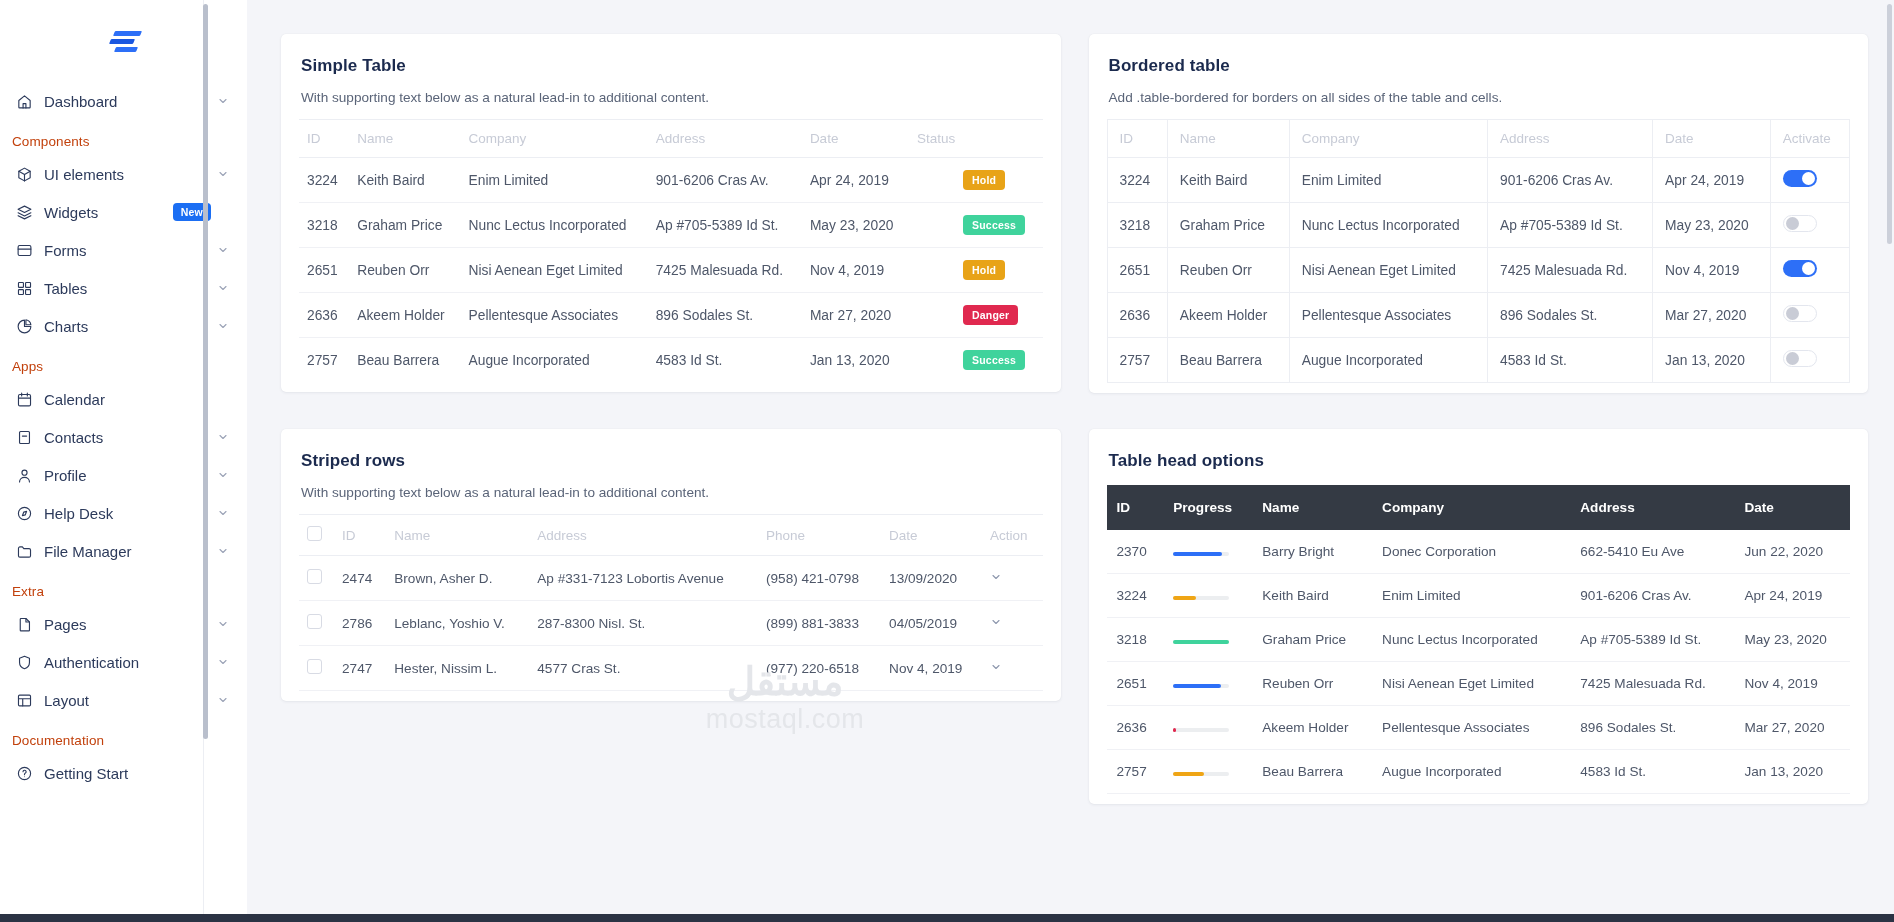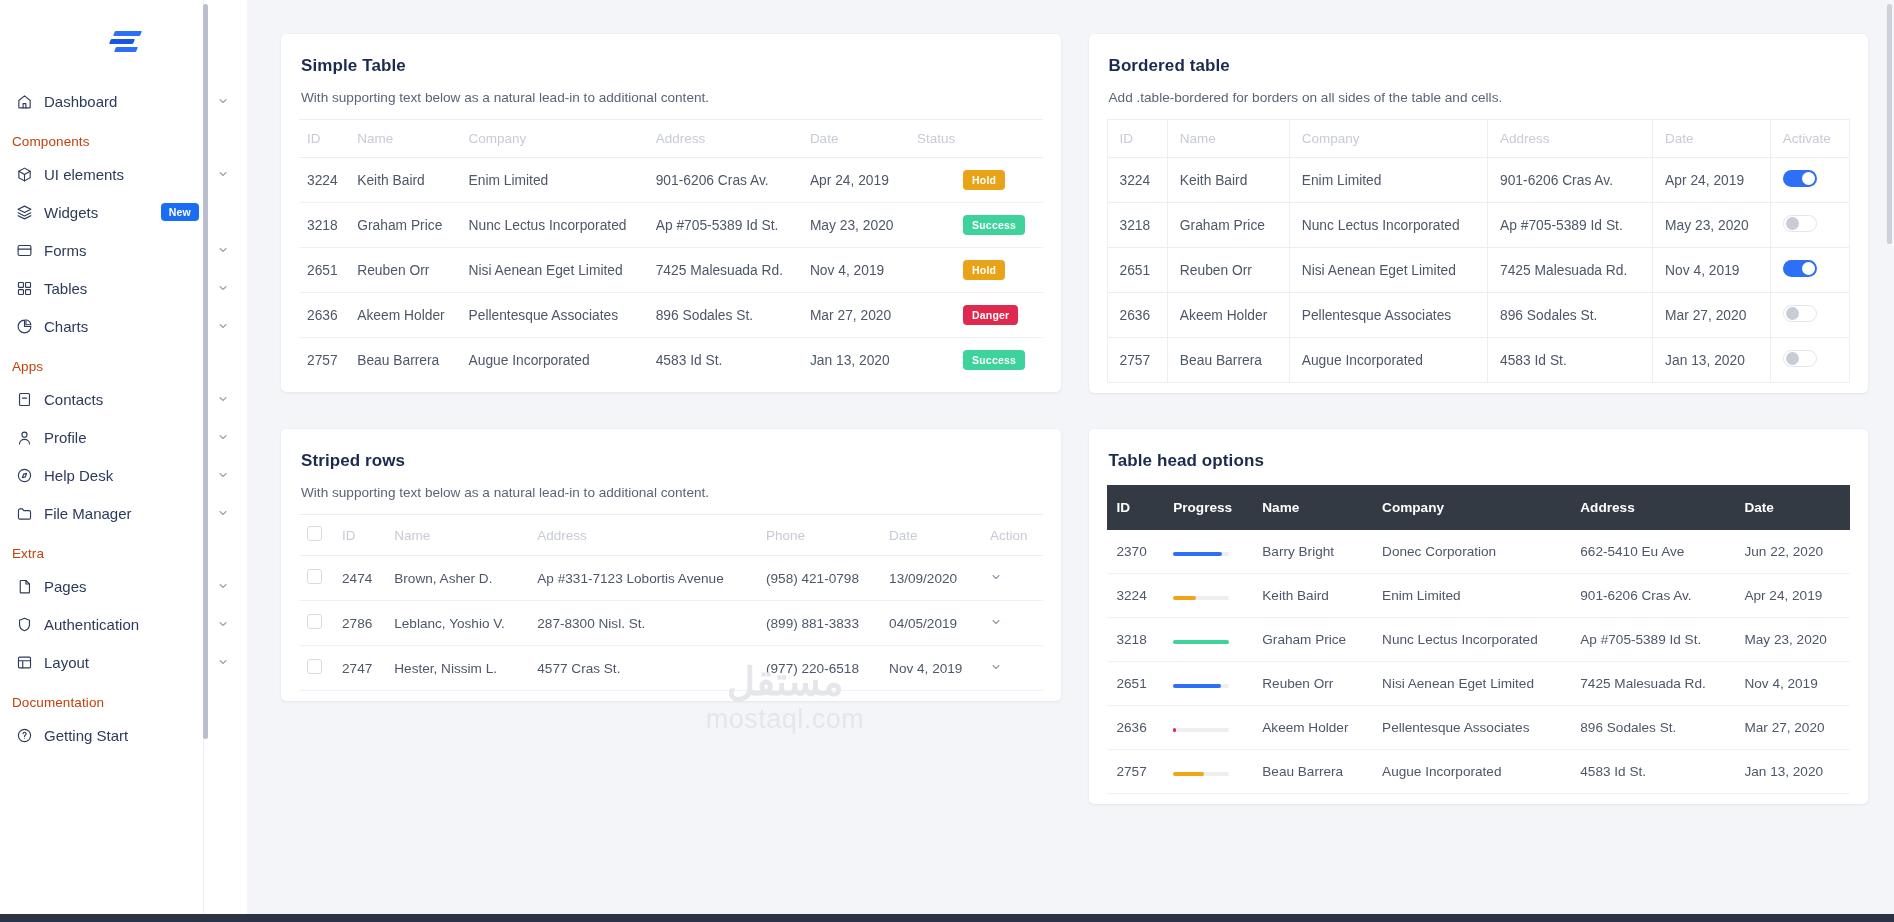--- a/index.html
+++ b/index.html
@@ -29,21 +29,21 @@
   }
   .nav-item {
     display: flex; align-items: center; height: 38px; padding: 0 18px 0 16px;
     color: #2c3a5b; font-size: 15px; cursor: pointer; position: relative;
   }
   .nav-item .ic { width: 28px; flex: 0 0 28px; display: flex; align-items: center; color: #2c3a5b; }
   .nav-item .lbl { flex: 1 1 auto; white-space: nowrap; }
   .nav-item .chev { width: 14px; flex: 0 0 14px; color: #9aa2b6; display:flex; align-items:center; justify-content:flex-end;}
   .badge-new {
     background: #1b6ef3; color: #fff; font-size: 10.5px; font-weight: bold;
-    border-radius: 4px; padding: 3px 8px; margin-right: 16px; letter-spacing:.2px;
+    border-radius: 4px; padding: 3px 8px; margin-right: 4px; letter-spacing:.2px;
   }
   .sb-scroll { position: absolute; left: 203px; top: 4px; width: 5px; height: 735px; background: #b9bfcc; border-radius: 3px; }
   .sb-divider { position:absolute; left:203px; top:0; width:1px; height:922px; background:#eceef3; }
 
   
   .main {
     flex: 1 1 auto; height: 922px; overflow: hidden;
     padding: 34px 26px 0 34px; position: relative;
   }
   .row { display: flex; gap: 28px; }
@@ -212,20 +212,30 @@
             </svg>
           </span>
           <span class="lbl">Charts</span>
           <span class="chev">
             <svg width="12" height="12" viewBox="0 0 24 24" fill="none" stroke="currentColor" stroke-width="2.2" stroke-linecap="round" stroke-linejoin="round">
               <path d="M6 9l6 6 6-6"></path>
             </svg>
           </span>
         </div>
         <div class="nav-section-label">Apps</div>
+        <div class="nav-item">
+          <span class="ic">
+            <svg width="17" height="17" viewBox="0 0 24 24" fill="none" stroke="currentColor" stroke-width="1.6" stroke-linecap="round" stroke-linejoin="round">
+              <rect x="3.5" y="5" width="17" height="16" rx="2"></rect>
+              <path d="M3.5 10h17M8 3v4M16 3v4"></path>
+            </svg>
+          </span>
+          <span class="lbl">Calendar</span>
+          <span class="chev"></span>
+        </div>
         <div class="nav-item">
           <span class="ic">
             <svg width="17" height="17" viewBox="0 0 24 24" fill="none" stroke="currentColor" stroke-width="1.6" stroke-linecap="round" stroke-linejoin="round">
               <rect x="5" y="3.5" width="14" height="17" rx="1.5"></rect>
               <path d="M9 10h6"></path>
             </svg>
           </span>
           <span class="lbl">Contacts</span>
           <span class="chev">
             <svg width="12" height="12" viewBox="0 0 24 24" fill="none" stroke="currentColor" stroke-width="2.2" stroke-linecap="round" stroke-linejoin="round">

